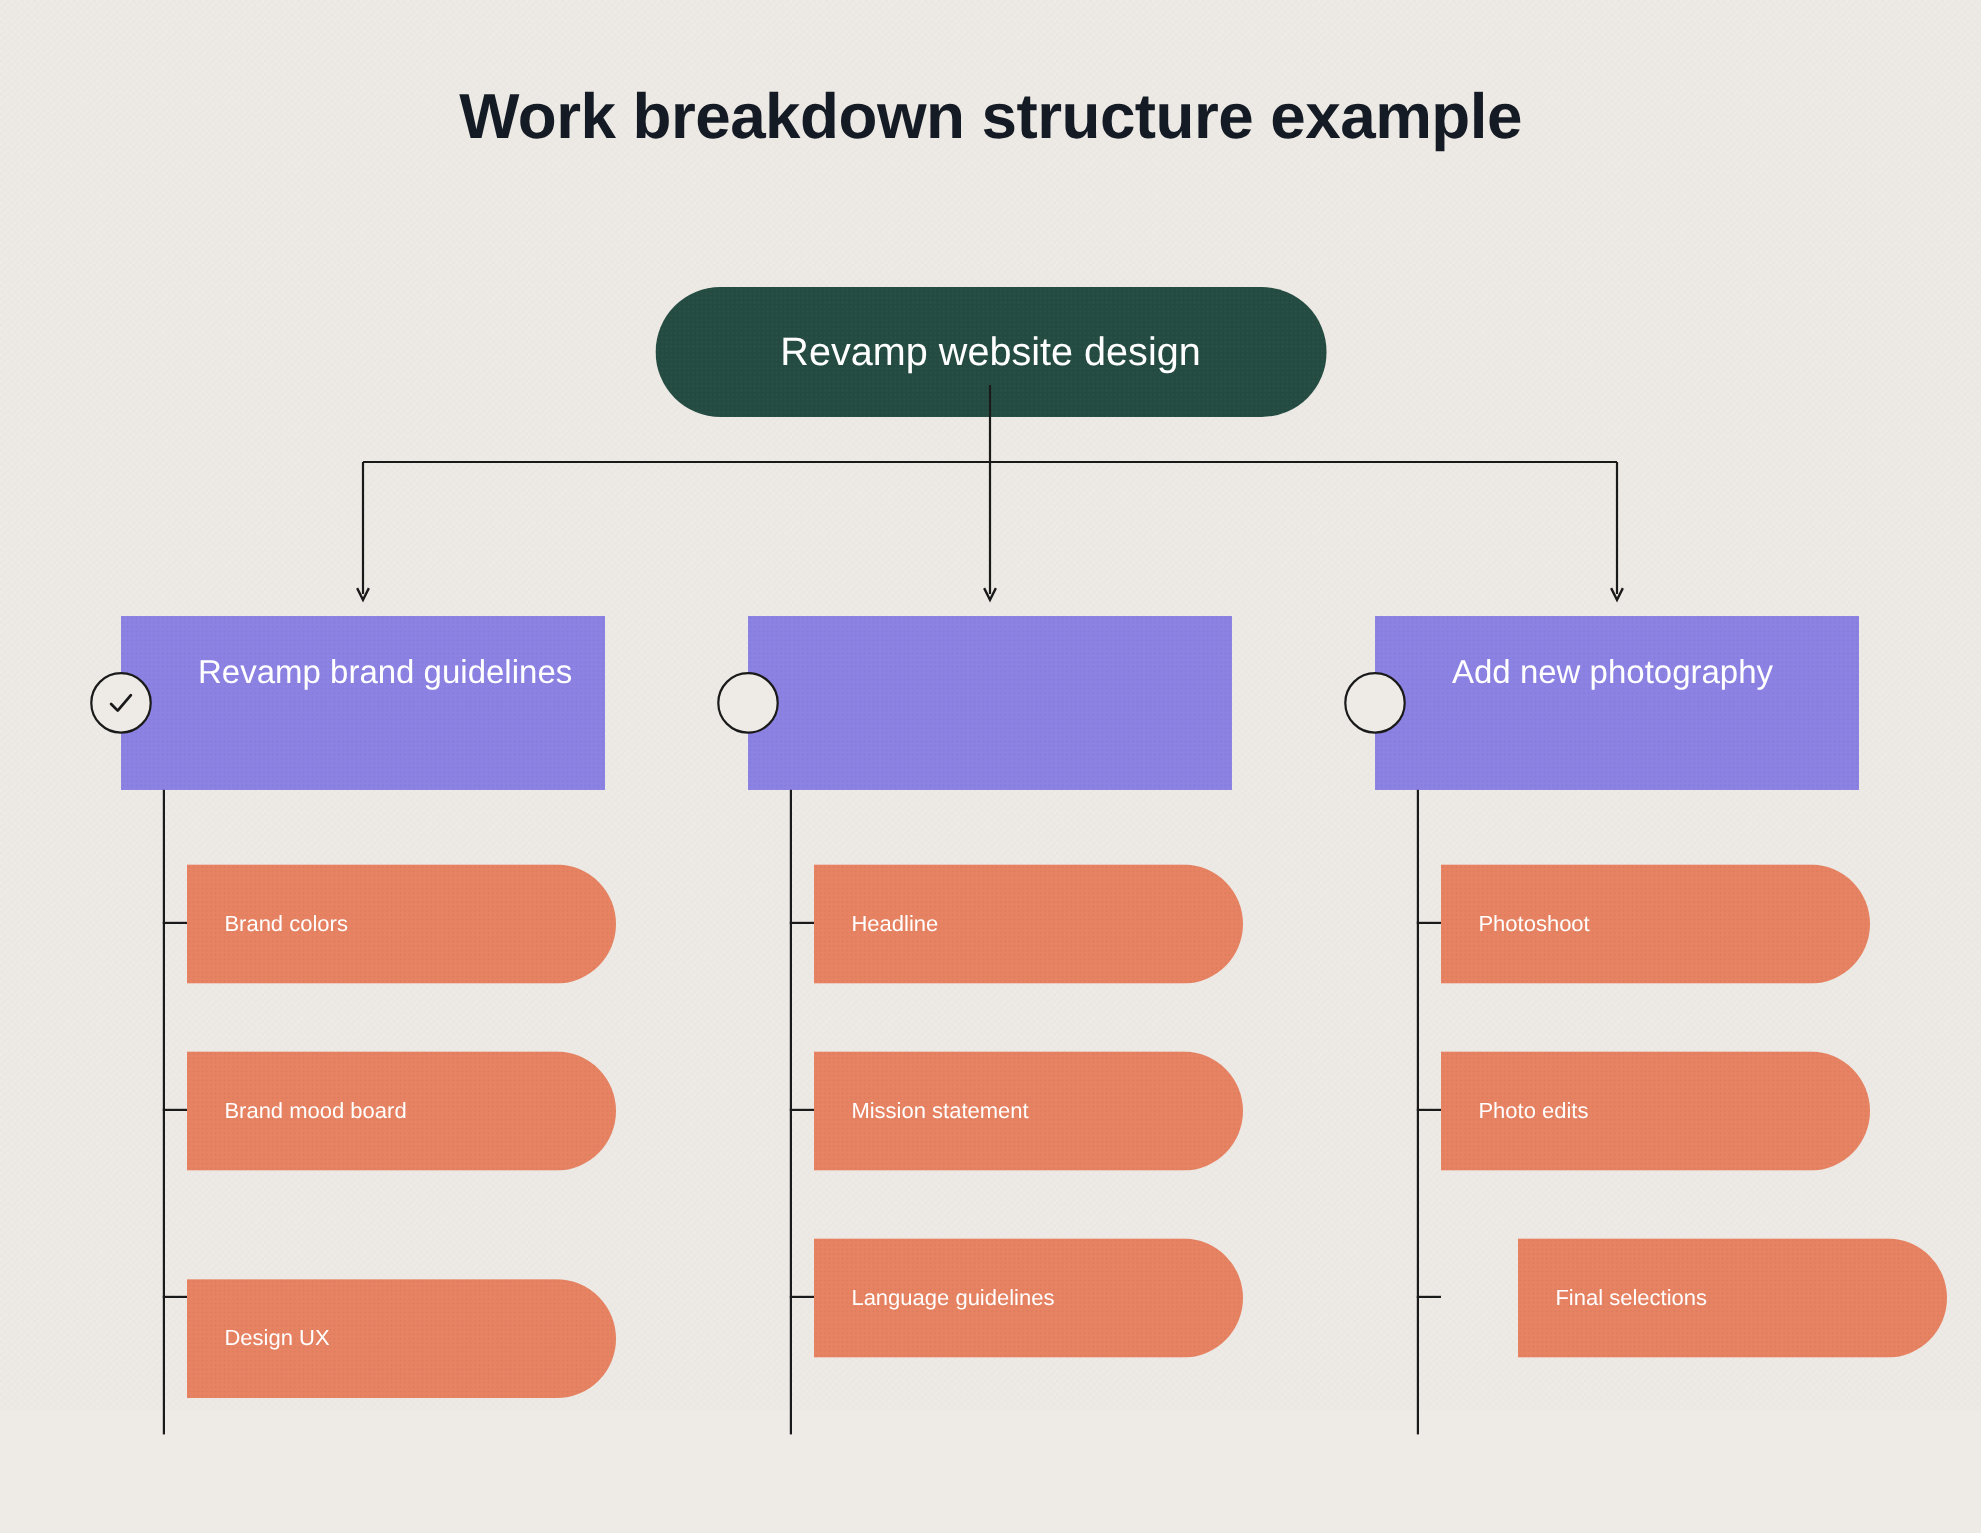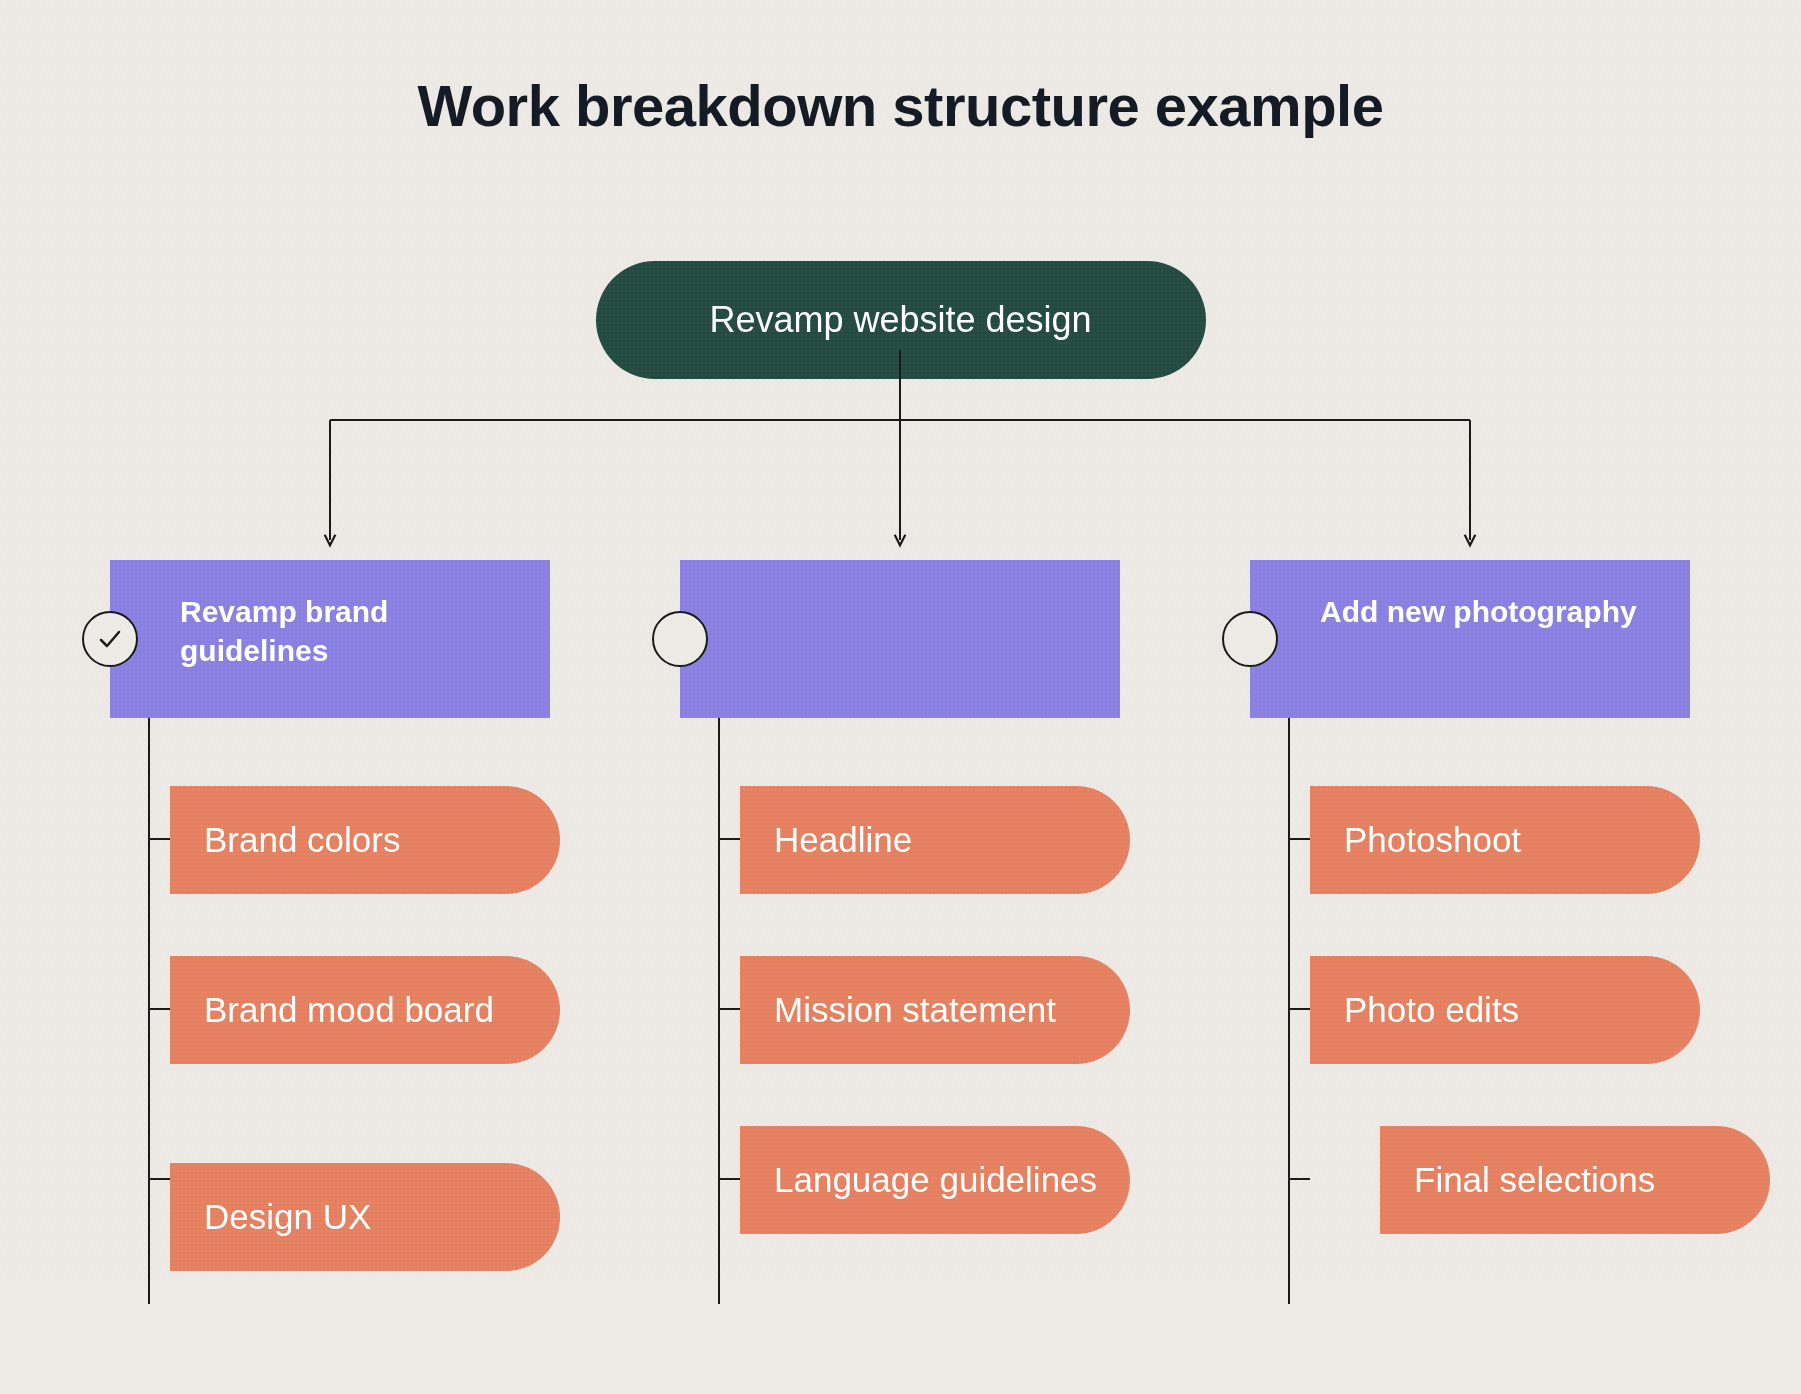--- a/index.html
+++ b/index.html
@@ -82,21 +82,21 @@
   
   .branch {
     position: absolute;
     width: 440px;
     height: 158px;
     background: var(--branch-bg);
     color: var(--branch-fg);
     padding: 32px 28px 28px 70px;
     font-size: 30px;
     line-height: 1.3;
-    font-weight: 700;
+    font-weight: 400;
     background-image:
       radial-gradient(circle, rgba(0,0,0,0.04) 1px, transparent 1px),
       linear-gradient(var(--branch-bg), var(--branch-bg));
     background-size: 4px 4px, auto;
   }
   .branch .circle {
     position: absolute;
     left: -28px;
     top: 50%;
     transform: translateY(-50%);
@@ -116,21 +116,21 @@
     position: absolute;
     width: 390px;
     height: 108px;
     background: var(--leaf-bg);
     color: var(--leaf-fg);
     border-top-right-radius: 60px;
     border-bottom-right-radius: 60px;
     display: flex;
     align-items: center;
     padding-left: 34px;
-    font-size: 35px;
+    font-size: 20px;
     font-weight: 500;
     background-image:
       radial-gradient(circle, rgba(0,0,0,0.04) 1px, transparent 1px),
       linear-gradient(var(--leaf-bg), var(--leaf-bg));
     background-size: 4px 4px, auto;
   }
   
   .stem {
     position: absolute;
     width: 2px;

